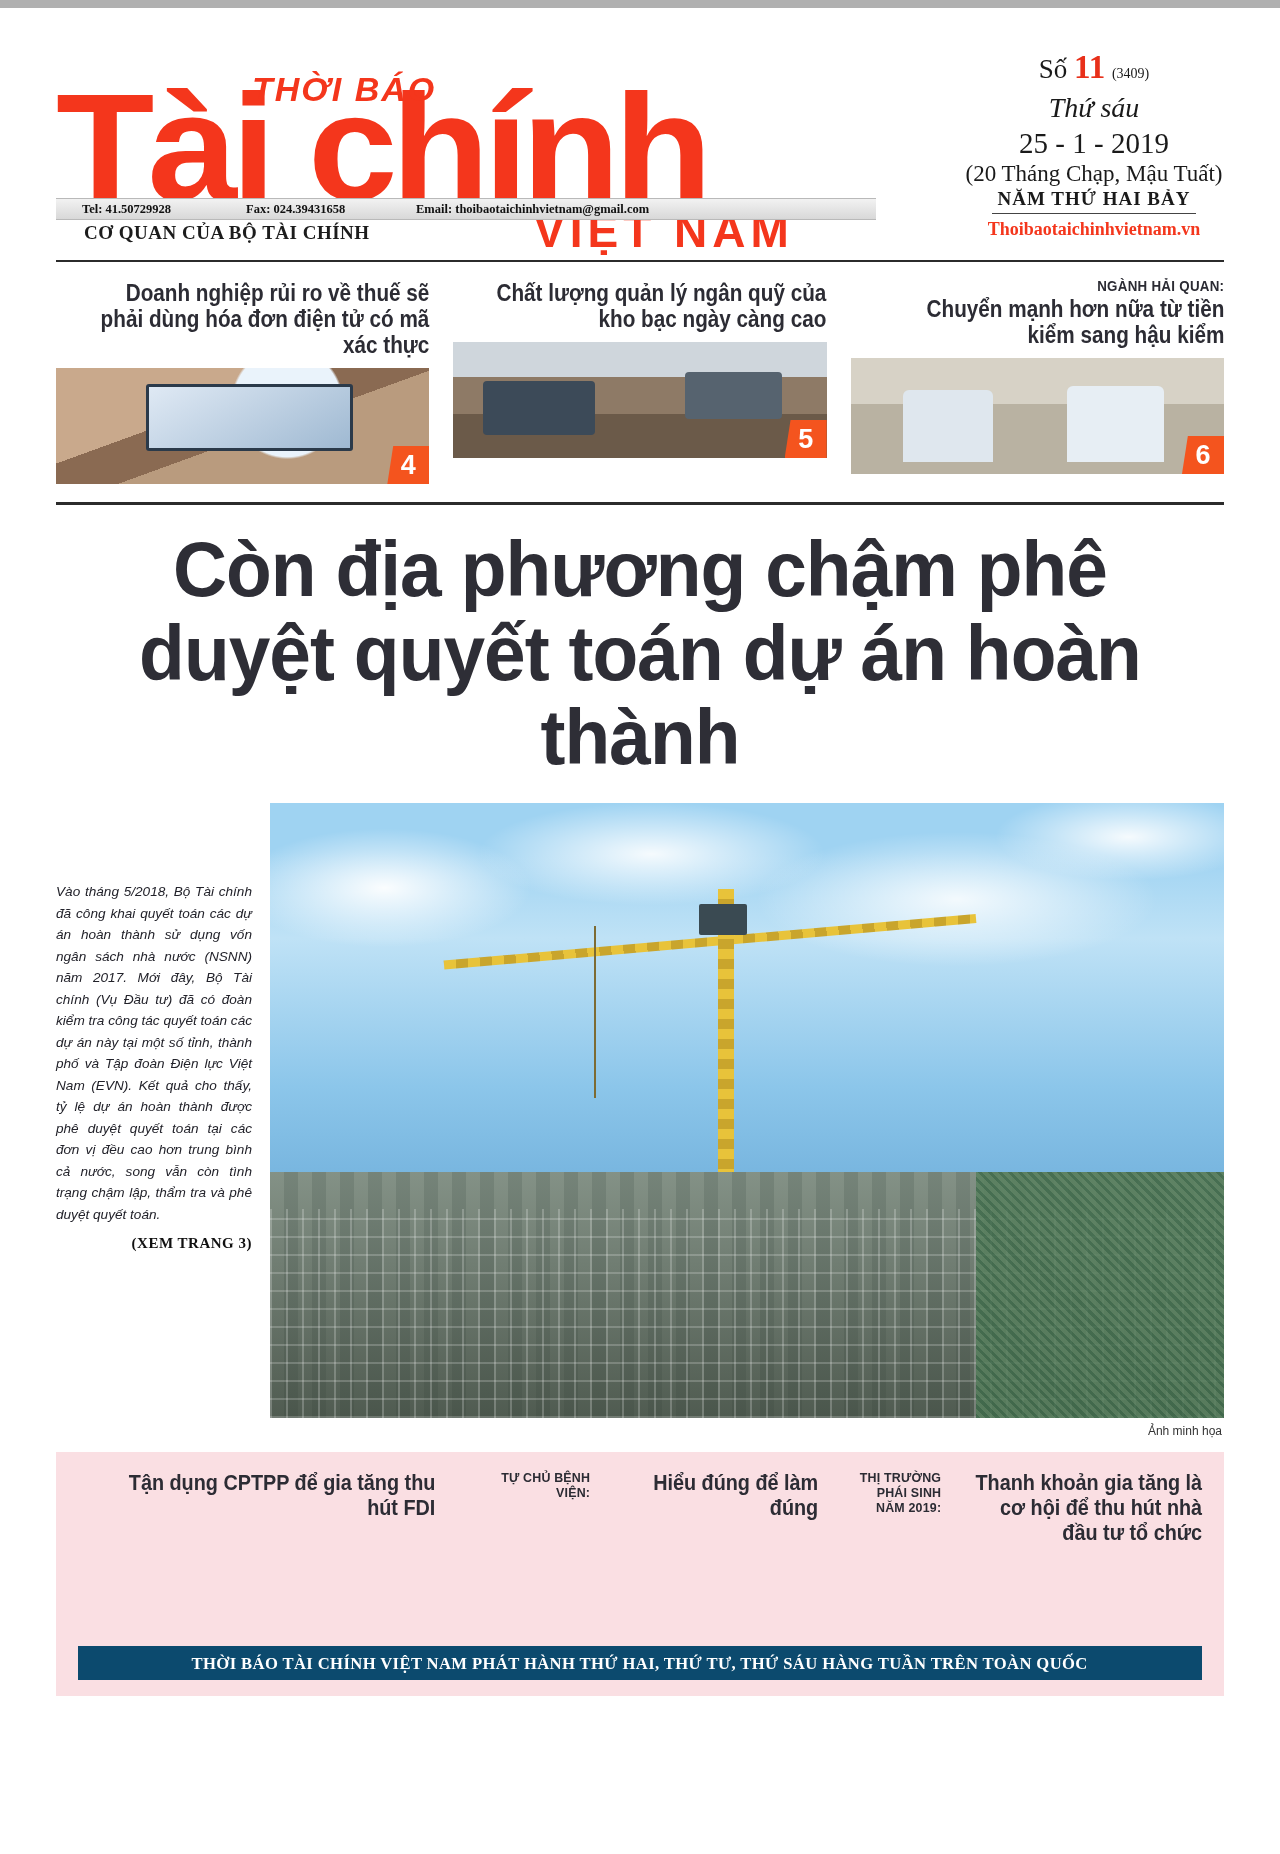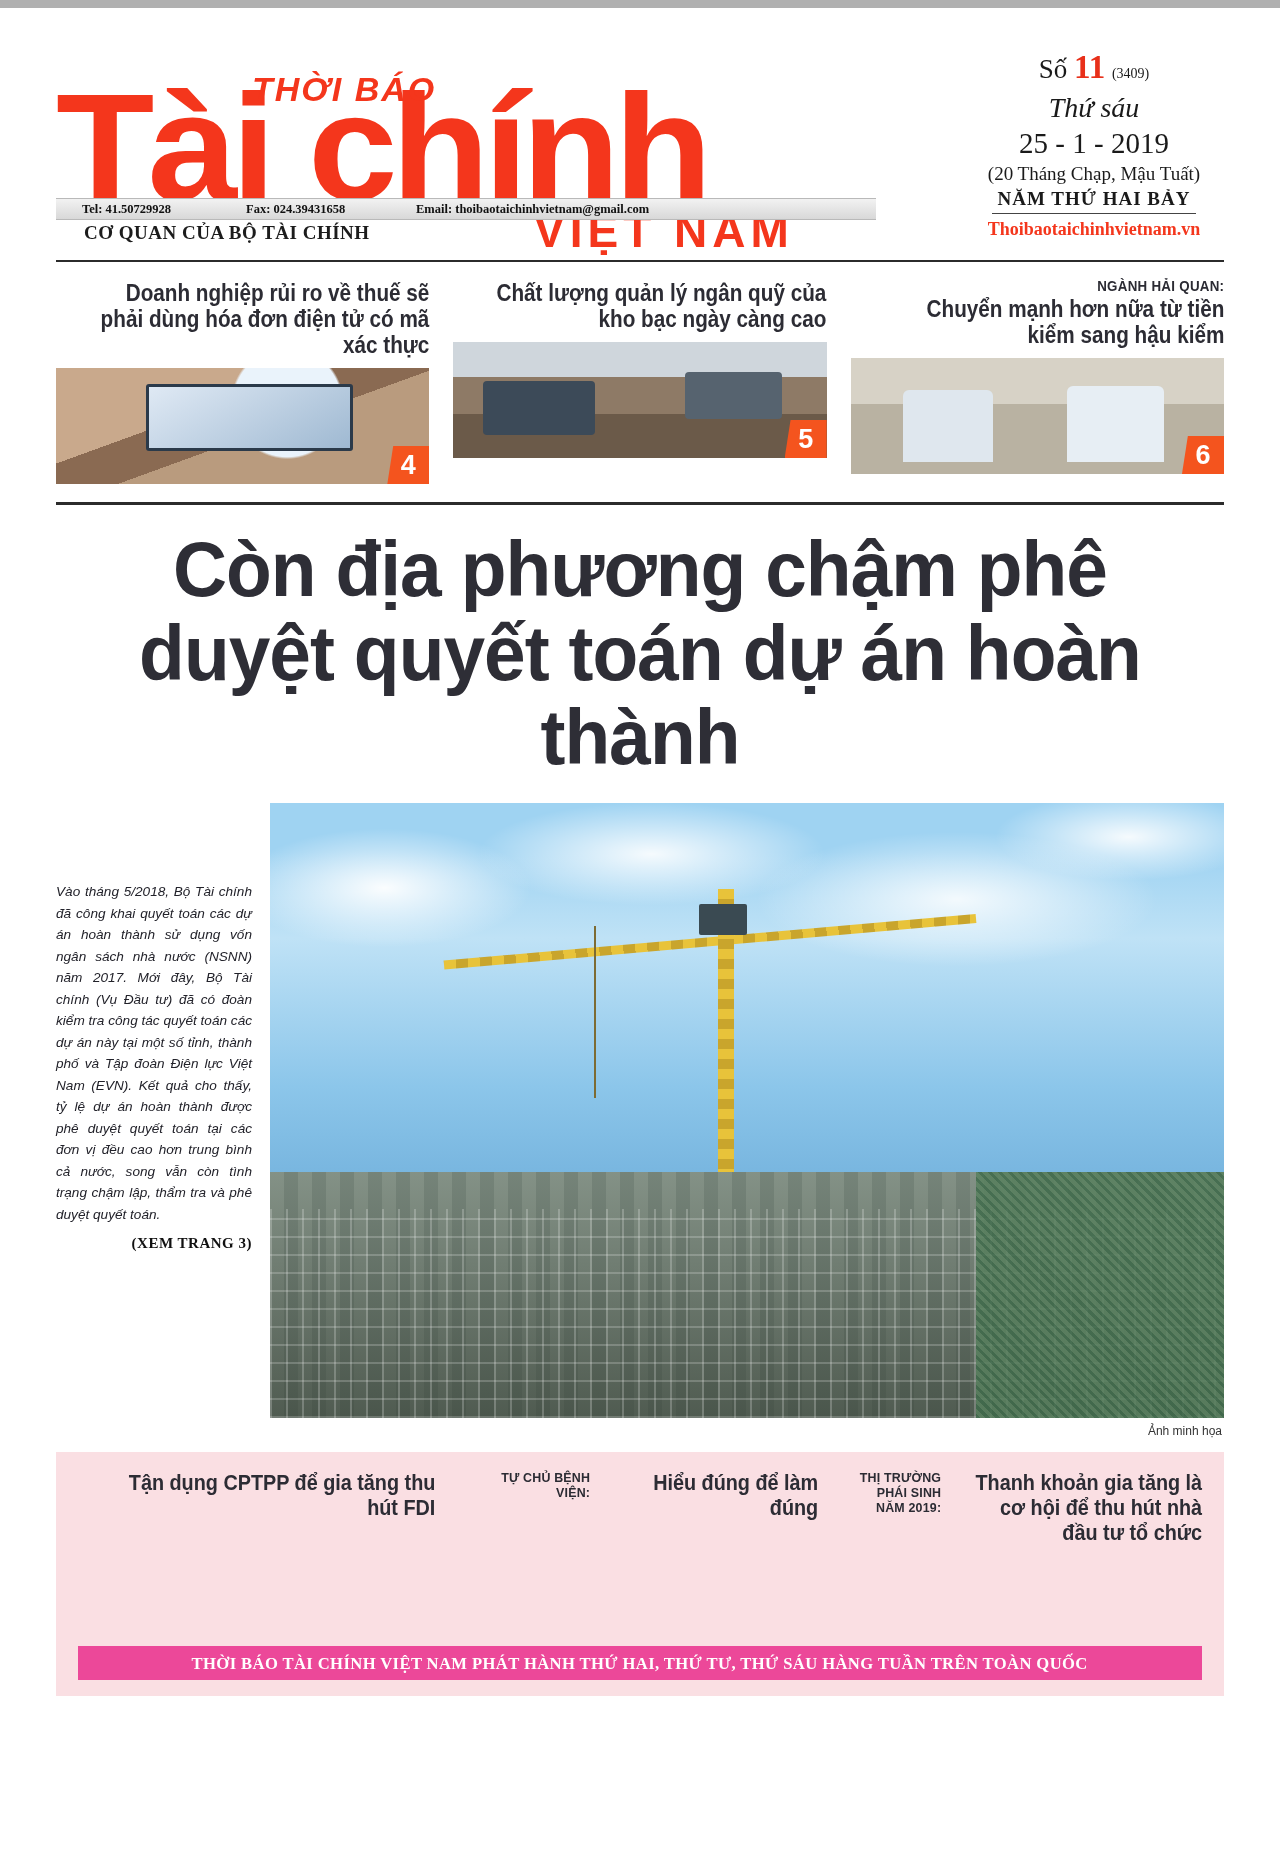--- a/index.html
+++ b/index.html
@@ -49,21 +49,21 @@
   .ct1{left:26px;} .ct2{left:190px;} .ct3{left:360px;}
 
   
   .dateblock{position:absolute;right:6px;top:42px;width:264px;text-align:center;
     font-family:"Liberation Serif",serif;color:#1a1a1a;}
   .d-so{font-size:27px;line-height:34px;}
   .d-so b{color:#e8301a;font-size:33px;font-weight:bold;}
   .d-so small{font-size:14px;}
   .d-thu{font-size:28px;font-style:italic;line-height:34px;}
   .d-date{font-size:29px;line-height:36px;}
-  .d-am{font-size:19px;line-height:26px;}
+  .d-am{font-size:23px;line-height:26px;}
   .d-nam{font-size:19px;font-weight:bold;letter-spacing:1px;line-height:24px;
     border-bottom:1.5px solid #444;display:inline-block;padding:0 6px 2px;}
   .d-web{font-family:"Liberation Serif",serif;font-weight:bold;font-size:18px;
     color:#f4361c;margin-top:5px;}
 
   
   .rule{height:2px;background:#2b2b2b;margin:0 8px;}
   .teasers{display:flex;gap:24px;padding:16px 8px 0;}
   .teaser{flex:1;display:flex;flex-direction:column;}
   .t-kicker{
@@ -127,21 +127,21 @@
     color:#2b2b33;text-align:right;margin-bottom:3px;letter-spacing:.2px;
     transform:scaleX(.92);transform-origin:right;
   }
   .p-head{
     font-family:"Liberation Sans",sans-serif;font-weight:bold;
     font-size:22px;line-height:25px;color:#2c2c34;text-align:right;
     transform:scaleX(.9);transform-origin:right center;
   }
   .p-photo{position:relative;margin-top:10px;height:150px;overflow:hidden;}
   .redbanner{
-    margin-top:16px;background:#ec4899;height:34px;
+    margin-top:16px;background:#0c4a6e;height:34px;
     display:flex;align-items:center;justify-content:center;
   }
   .redbanner span{
     font-family:"Liberation Serif",serif;font-weight:bold;color:#fff;
     font-size:17.5px;letter-spacing:.4px;
     transform:scaleX(.95);
   }
 
   
   .ph-laptop{background:

